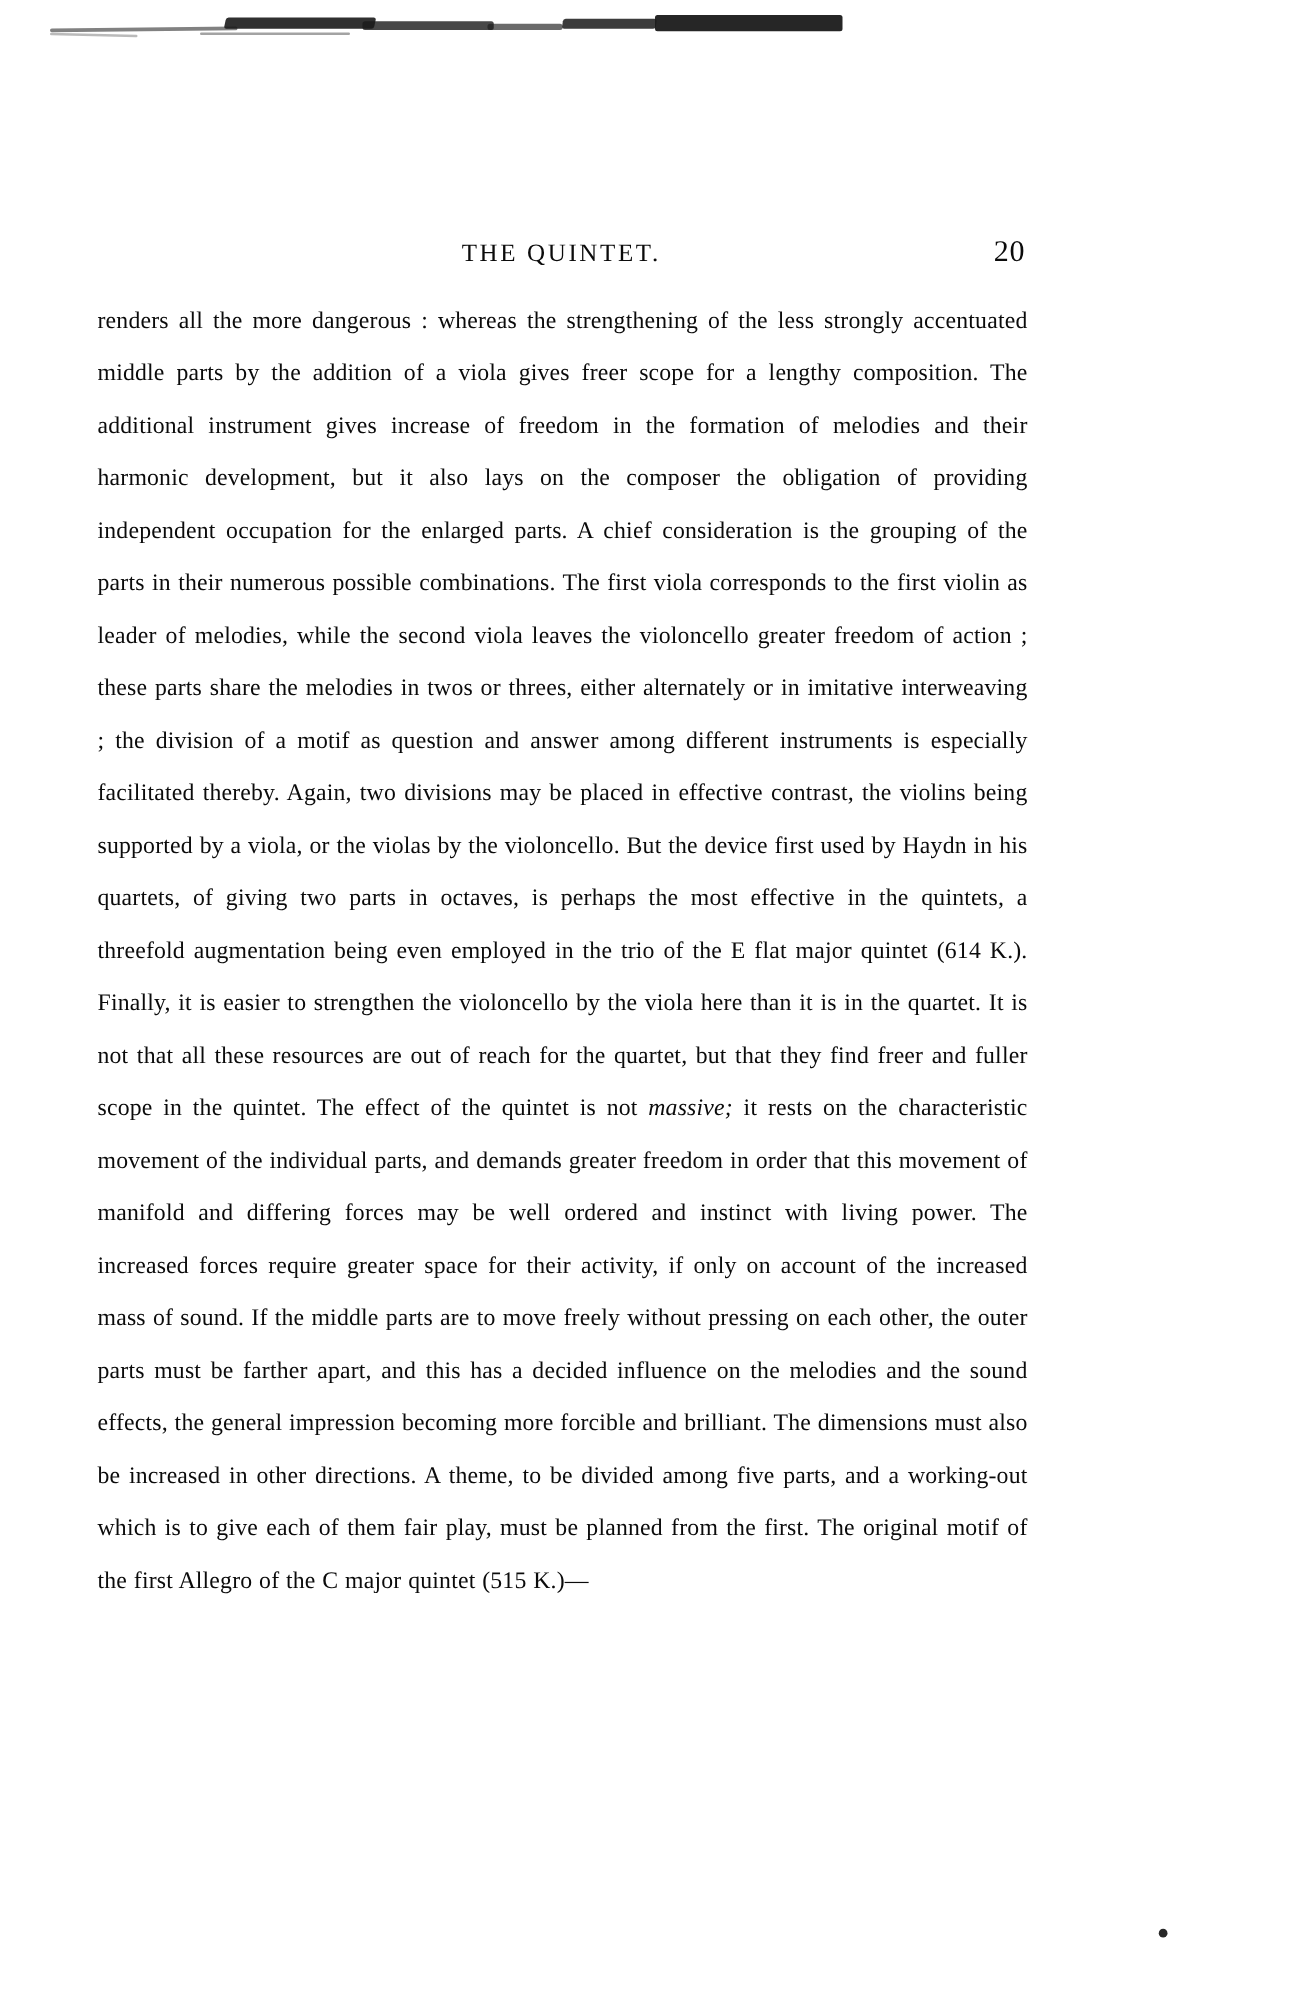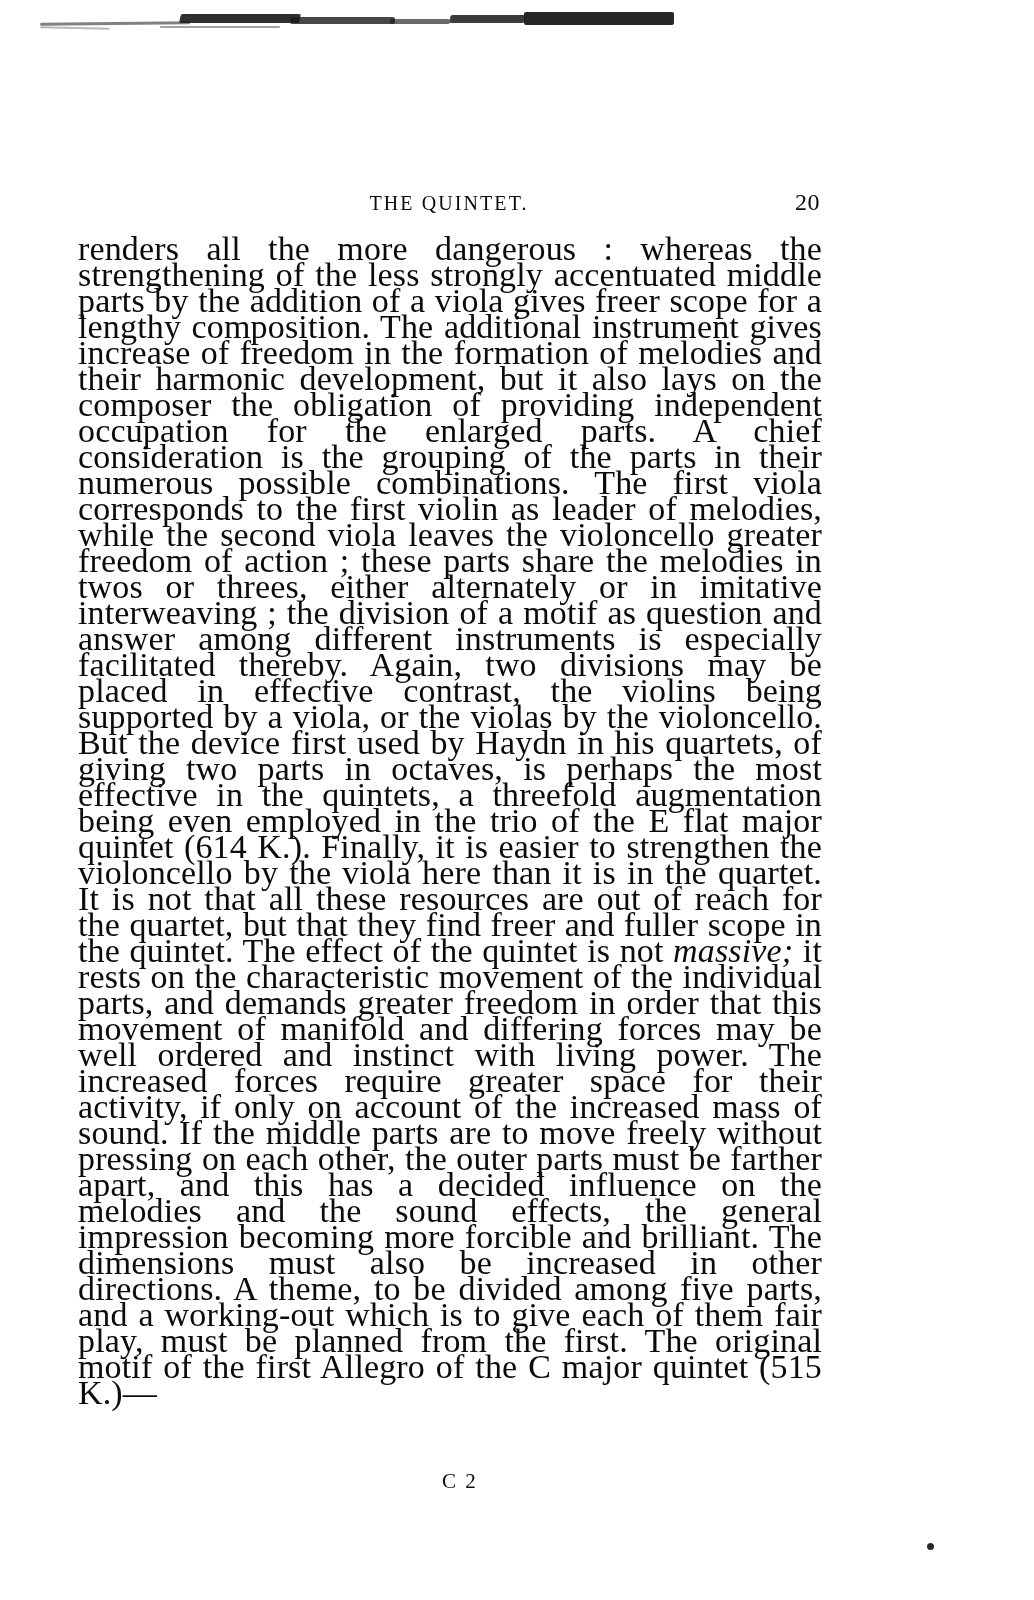--- a/index.html
+++ b/index.html
@@ -67,22 +67,22 @@
     top: -3px;
     font-size: 24px;
     letter-spacing: 0.5px;
   }
 
   .body-text {
     position: absolute;
     left: 78px;
     top: 236px;
     width: 744px;
-    font-size: 34px;
-    line-height: 26px;
+    font-size: 19px;
+    line-height: 42px;
     text-align: justify;
     text-justify: inter-word;
     letter-spacing: 0.15px;
     word-spacing: 0.5px;
   }
   .body-text p {
     margin: 0;
   }
   em { font-style: italic; }
 
@@ -139,18 +139,15 @@
 
   <div class="header-line">
     <span class="running-head">THE QUINTET.</span>
     <span class="folio">20</span>
   </div>
 
   <div class="body-text">
     <p><span>renders all the more dangerous : whereas the strengthening of the less strongly accentuated middle parts by the addition of a viola gives freer scope for a lengthy composition.   The additional instrument gives increase of freedom in the formation of melodies and their harmonic development, but it also lays on the composer the obligation of providing independent occupation for the enlarged parts.   A chief consideration is the grouping of the parts in their numerous possible combinations.   The first viola corresponds to the first violin as leader of melodies, while the second viola leaves the violoncello greater freedom of action ; these parts share the melodies in twos or threes, either alternately or in imitative interweaving ; the division of a motif as question and answer among different instruments is especially facilitated thereby. Again, two divisions may be placed in effective contrast, the violins being supported by a viola, or the violas by the violoncello.   But the device first used by Haydn in his quartets, of giving two parts in octaves, is perhaps the most effective in the quintets, a threefold augmentation being even employed in the trio of the E flat major quintet (614 K.). Finally, it is easier to strengthen the violoncello by the viola here than it is in the quartet.   It is not that all these resources are out of reach for the quartet, but that they find freer and fuller scope in the quintet.   The effect of the quintet is not </span><em>massive;</em><span> it rests on the characteristic movement of the individual parts, and demands greater freedom in order that this movement of manifold and differing forces may be well ordered and instinct with living power.   The increased forces require greater space for their activity, if only on account of the increased mass of sound.   If the middle parts are to move freely without pressing on each other, the outer parts must be farther apart, and this has a decided influence on the melodies and the sound effects, the general impression becoming more forcible and brilliant. The dimensions must also be increased in other directions. A theme, to be divided among five parts, and a working-out which is to give each of them fair play, must be planned from the first.   The original motif of the first Allegro of the C major quintet (515 K.)—</span></p>
   </div>
 
-  <div class="signature">
-    <span class="sig-inner">C 2</span>
-  </div>
 
   <div class="dot-artifact"></div>
 </div>
 
 </body></html>

